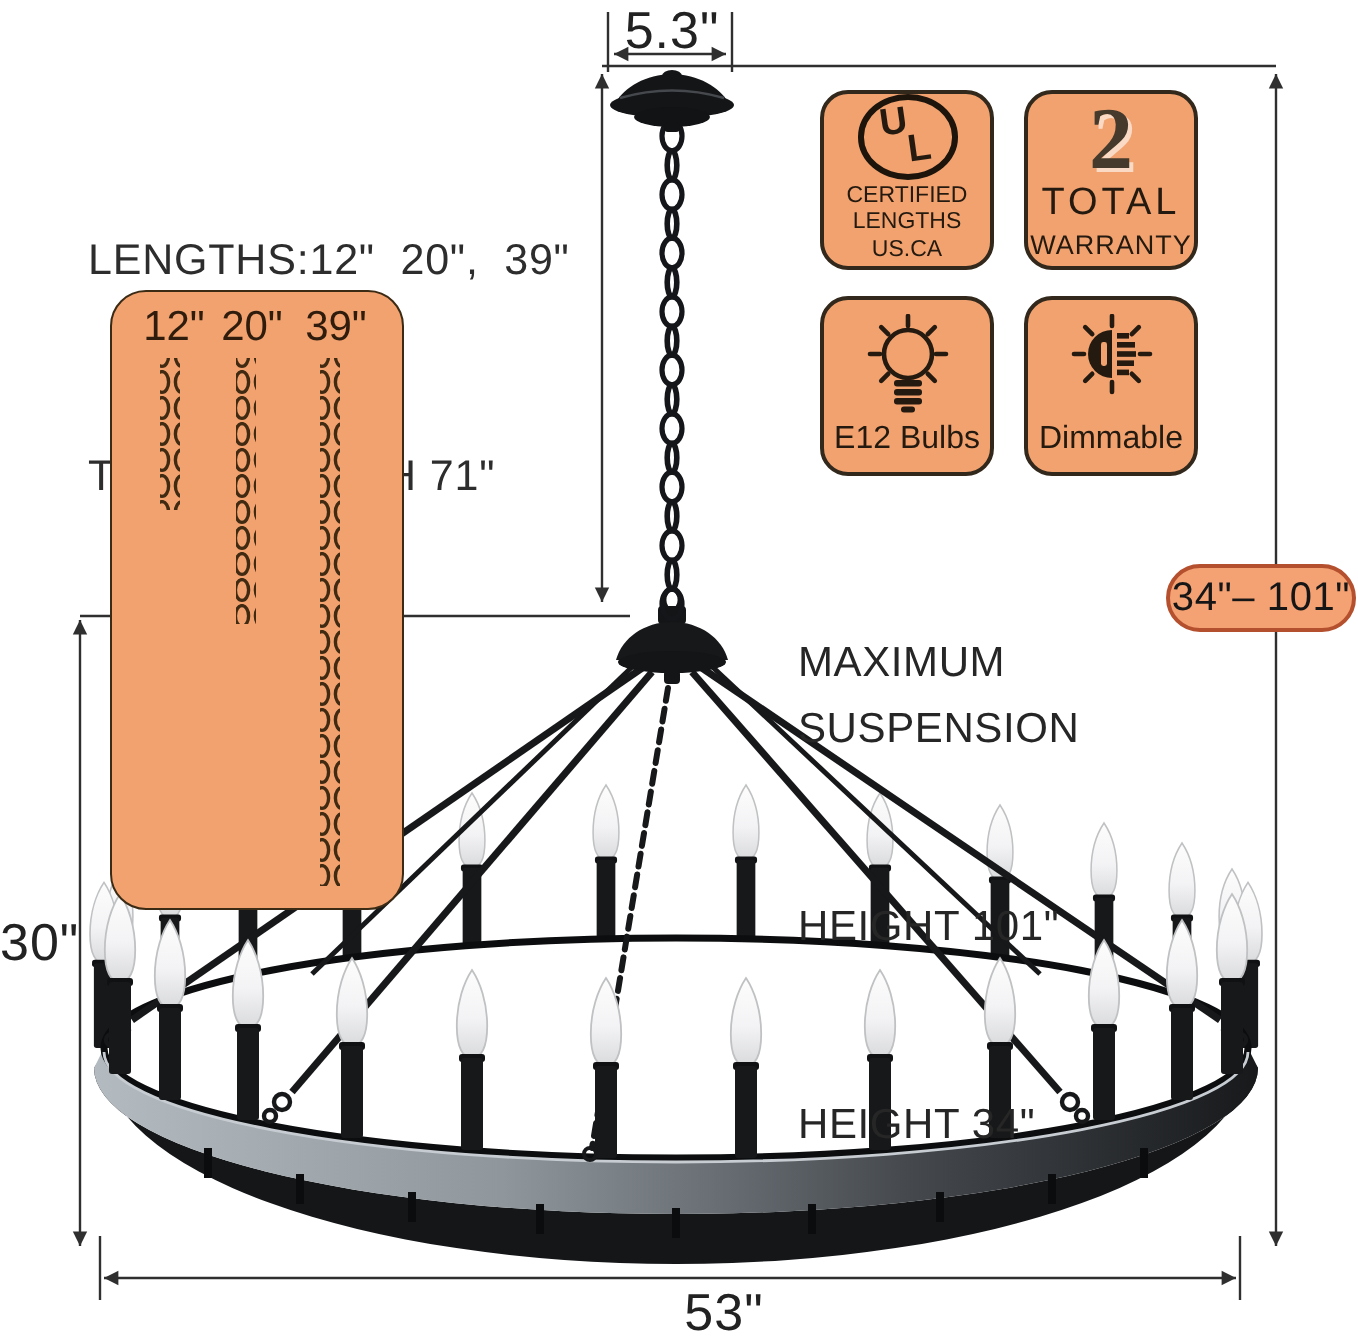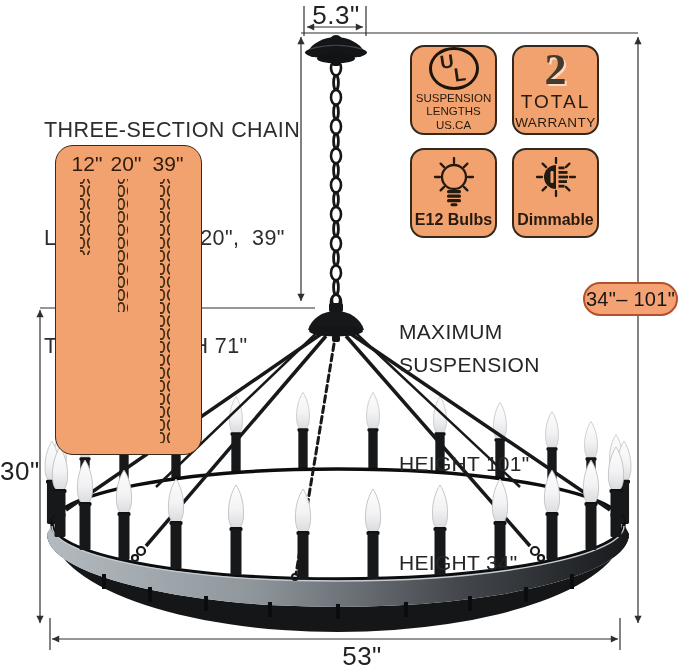--- a/index.html
+++ b/index.html
@@ -24,21 +24,21 @@
     box-sizing:border-box;display:flex;flex-direction:column;align-items:center;justify-content:center;
     color:#241a10;text-align:center;}
   .ul-circle{position:relative;width:44px;height:44px;border:3.5px solid #1d150c;border-radius:50%;margin-bottom:2px;}
   .ul-circle .u{position:absolute;top:1px;left:8px;font-weight:700;font-size:19px;transform:rotate(-8deg);}
   .ul-circle .l{position:absolute;top:14px;left:22px;font-weight:700;font-size:19px;transform:rotate(-8deg);}
   .badge-small{font-size:11.5px;line-height:1.2;font-weight:500;}
   .w-num{font-family:"Liberation Serif", serif;font-size:44px;line-height:40px;font-weight:700;color:#453a2b;
     text-shadow:2px 2px 0 rgba(255,255,255,.6);}
   .w-year{font-size:19px;letter-spacing:2px;margin-top:1px;}
   .w-warr{font-size:13.5px;letter-spacing:.5px;margin-top:2px;text-align:center;}
-  .badge-label{font-size:16px;margin-top:2px;font-weight:bold;}
+  .badge-label{font-size:16px;margin-top:2px;}
   
   #range-pill{
     left:583px;top:282px;width:95px;height:34px;background:#f4a273;border:2px solid #b5502e;
     border-radius:17px;z-index:3;display:flex;align-items:center;justify-content:center;
     font-size:20px;color:#161616;box-sizing:border-box;letter-spacing:.3px;
   }
   svg{display:block;}
   .dim{stroke:#2f2f2f;stroke-width:1.2;fill:none;}
 </style>
 </head>
@@ -194,21 +194,20 @@
       <use href="#cndl" transform="translate(303,579)"></use>
       <use href="#cndl" transform="translate(236,575)"></use>
       <use href="#cndl" transform="translate(176,569)"></use>
       <use href="#cndl" transform="translate(124,560)"></use>
       <use href="#cndl" transform="translate(85,550)"></use>
       <use href="#cndl" transform="translate(60,537)"></use>
     </g>
   </svg>
 
   <div class="abs headline" style="left:44px;top:40px;z-index:2">
-    <div>THREE-SECTION CHAIN</div>
     <div>LENGTHS:12"  20",  39"</div>
     <div>TOTAL LENGTH 71"</div>
   </div>
 
   <div class="abs dimlabel" style="left:301px;top:0;width:70px;z-index:2">5.3"</div>
 
   <div class="abs dimlabel" style="left:0;top:456px;width:38px;z-index:2">30"</div>
 
   <div class="abs dimlabel" style="left:320px;top:641px;width:84px;z-index:2">53"</div>
 
@@ -238,21 +237,21 @@
     </svg>
   </div>
 
   <div id="badges" class="abs">
 
     <div class="badge">
       <div class="ul-circle">
         <span class="u">U</span>
         <span class="l">L</span>
       </div>
-      <div class="badge-small">SUSPENSION</div>
+      <div class="badge-small">CERTIFIED</div>
       <div class="badge-small">LENGTHS US.CA</div>
     </div>
 
     <div class="badge">
       <div class="w-num">2</div>
       <div class="w-year">TOTAL</div>
       <div class="w-warr">WARRANTY</div>
     </div>
 
     <div class="badge">

